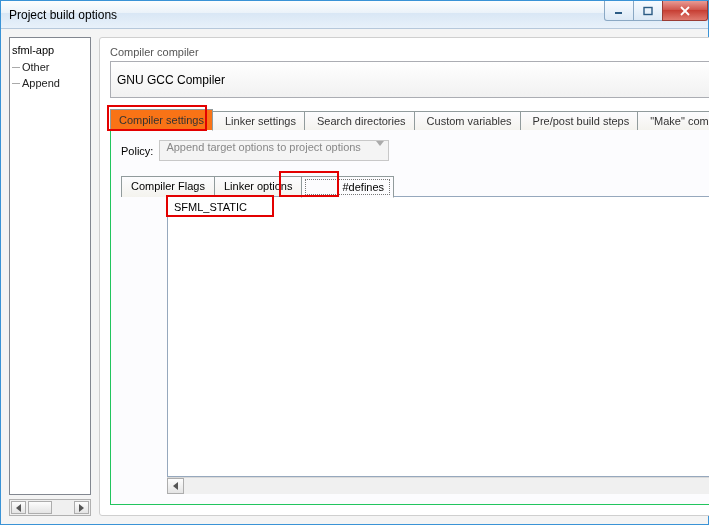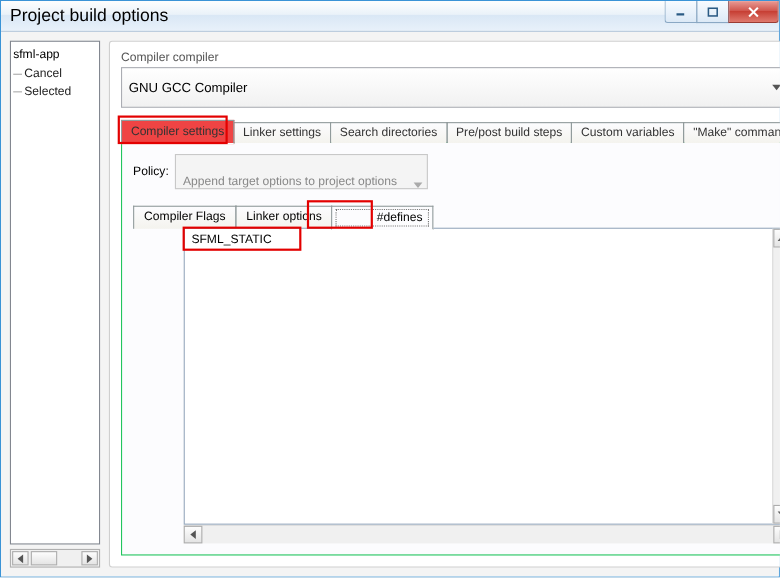--- a/index.html
+++ b/index.html
@@ -13,21 +13,21 @@
     box-shadow: 0 0 6px rgba(0,0,0,0.25);
   }
   .titlebar {
     height: 28px;
     background: linear-gradient(to bottom, #fdfefe 0%, #eaf2f9 45%, #d9e7f5 46%, #e8f1fa 100%);
     border-bottom: 1px solid #b6c8db;
     display: flex; align-items: center;
     padding: 0 0 0 8px;
     position: relative;
   }
-  .titlebar .title { font-size: 16px; color: #000; }
+  .titlebar .title { font-size: 12px; color: #000; }
   .win-buttons { position: absolute; right: 0; top: 0; display: flex; height: 20px; }
   .win-btn {
     width: 30px; height: 20px;
     border: 1px solid #8aa8c4; border-top: none;
     background: linear-gradient(#f7fbff, #dce9f6);
     display: flex; align-items: center; justify-content: center;
     margin-left: -1px;
   }
   .win-btn.min { border-bottom-left-radius: 3px; }
   .win-btn.close {
@@ -76,32 +76,32 @@
   }
   .tabstrip { display: flex; align-items: flex-end; position: relative; }
   .tab {
     border: 1px solid #919b9c; border-bottom: none;
     background: linear-gradient(#fcfcfe,#f4f3ee);
     padding: 3px 8px 3px; font-size: 11px; margin-right: 0px;
     position: relative; top: 1px; color: #333;
     white-space: nowrap;
   }
   .tab.active {
-    background: #ef4444; padding-top: 4px; padding-bottom: 4px; top: 1px; z-index: 2;
+    background: #f97316; padding-top: 4px; padding-bottom: 4px; top: 1px; z-index: 2;
     border-bottom: 1px solid #fcfcfe; margin-bottom: -1px;
   }
-  .tab + .tab { margin-left: -1px; }
+  .tab + .tab { margin-left: -1px; padding-left: 12px; }
   .tabpage {
     border: 1px solid #22c55e; flex: 1; background: #fcfcfe;
     padding: 10px; display: flex; flex-direction: column; min-height: 0;
   }
   .policy-row { display: flex; align-items: center; gap: 6px; margin-bottom: 14px; font-size: 11px; }
   .policy-select {
-    height: 32px; border: 1px solid #c8c8c8; background: #f4f4f4;
-    display: flex; align-items: flex-end; justify-content: space-between;
+    height: 21px; border: 1px solid #c8c8c8; background: #f4f4f4;
+    display: flex; align-items: flex-start; justify-content: space-between;
     padding: 0 4px 0 6px; color: #888; min-width: 230px;
   }
   .subtabstrip { display: flex; }
   .subtab {
     border: 1px solid #919b9c; border-bottom: none;
     background: linear-gradient(#fcfcfe,#f4f3ee);
     padding: 3px 9px; font-size: 11px; position: relative; top: 1px;
     white-space: nowrap;
   }
   .subtab + .subtab { margin-left: -1px; }
@@ -181,22 +181,22 @@
       </div>
     </div>
   </div>
 
   <div class="body">
     <div class="top-row">
 
       <div class="tree-panel">
         <div class="tree">
           <div class="tree-root-line">sfml-app</div>
-          <div class="tree-child">Cancel</div>
-          <div class="tree-child">Selected</div>
+          <div class="tree-child">Other</div>
+          <div class="tree-child">Append</div>
         </div>
         <div class="tree-scroll">
           <div class="sb-btn">
               <div class="tri-l"></div>
             </div>
           <div class="sb-thumb"></div>
           <div class="sb-track"></div>
           <div class="sb-btn">
               <div class="tri-r"></div>
             </div>
@@ -208,22 +208,22 @@
         <div class="compiler-select">
           <span>GNU GCC Compiler</span>
           <span class="chev"></span>
         </div>
 
         <div style="position:relative; flex:1; display:flex; flex-direction:column; min-height:0;">
           <div class="tabstrip" style="position:relative;">
             <div id="tab0" class="tab active">Compiler settings</div>
             <div class="tab">Linker settings</div>
             <div class="tab">Search directories</div>
+            <div class="tab">Custom variables</div>
             <div class="tab">Pre/post build steps</div>
-            <div class="tab">Custom variables</div>
             <div class="tab">"Make" commands</div>
             <div class="hl-red" style="left:-3px; top:-3px; width:100px; height:26px;"></div>
           </div>
           <div class="tabpage">
             <div class="policy-row">
               <span>Policy:</span>
               <div class="policy-select">
                 <span>Append target options to project options</span>
                 <span class="chev" style="border-top-color:#aaa;"></span>
               </div>

